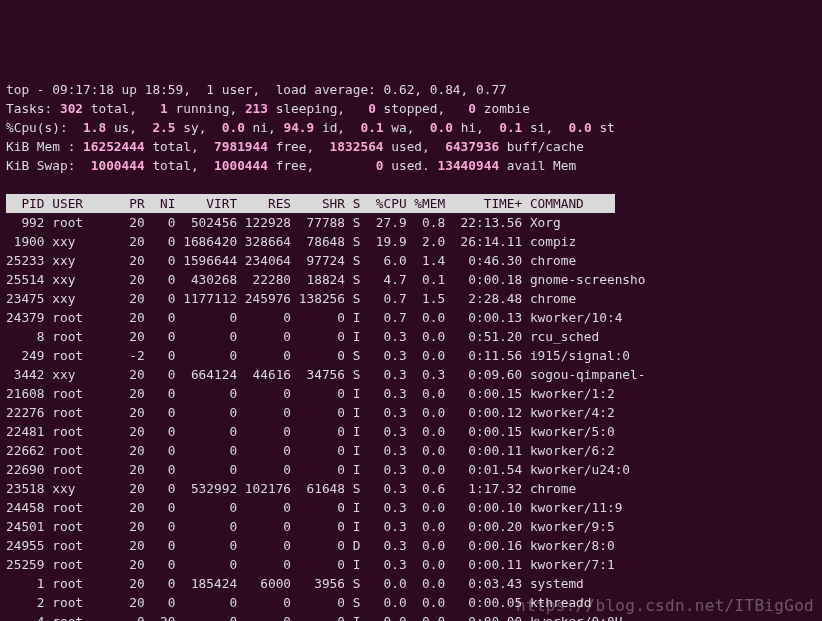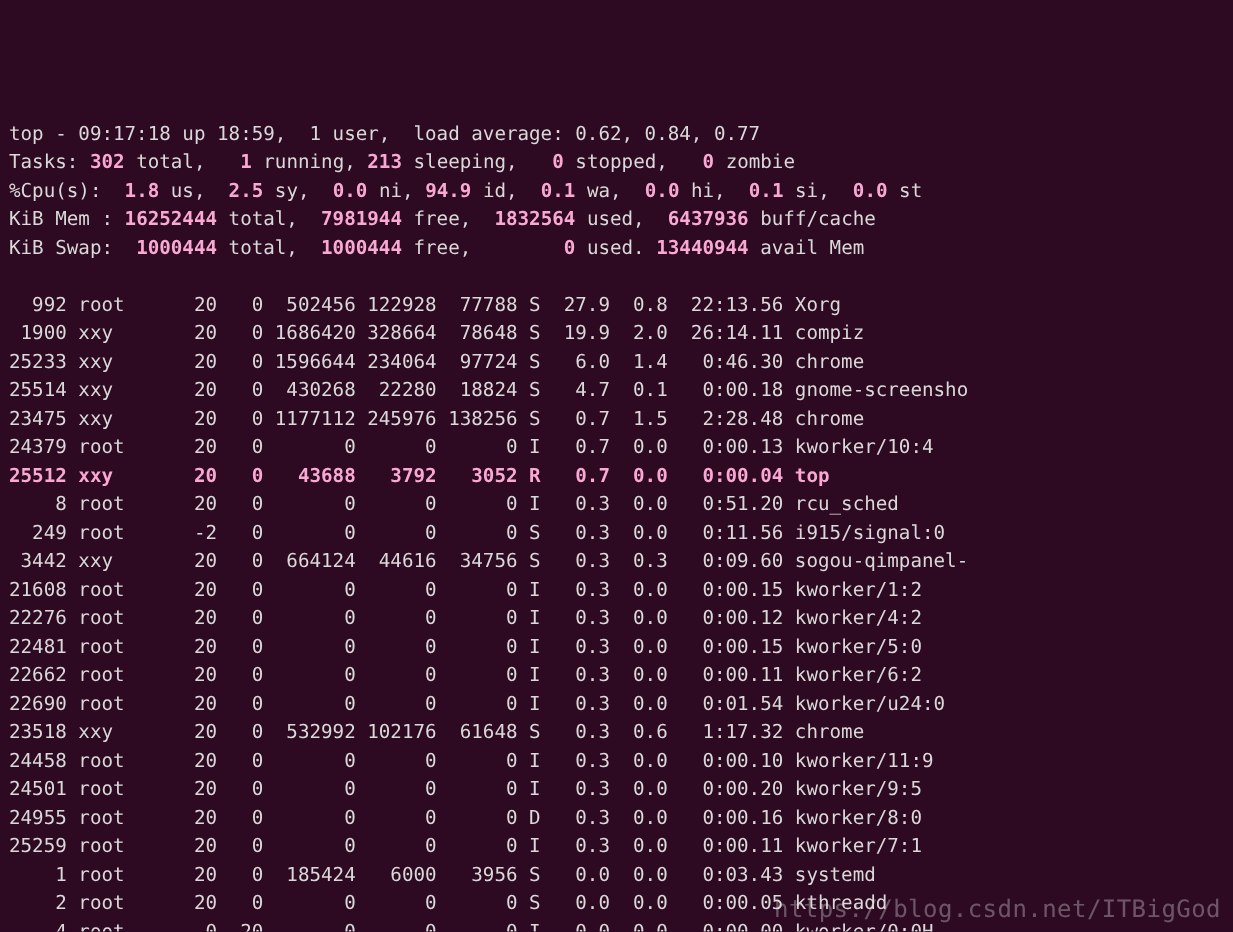--- a/index.html
+++ b/index.html
@@ -33,27 +33,27 @@
 <body>
 
 
 
 <div id="term">top - 09:17:18 up 18:59,  1 user,  load average: 0.62, 0.84, 0.77
 Tasks: <span class="b">302 </span>total, <span class="b">  1 </span>running, <span class="b">213 </span>sleeping, <span class="b">  0 </span>stopped, <span class="b">  0 </span>zombie
 %Cpu(s):  <span class="b">1.8 </span>us,  <span class="b">2.5 </span>sy,  <span class="b">0.0 </span>ni, <span class="b">94.9 </span>id,  <span class="b">0.1 </span>wa,  <span class="b">0.0 </span>hi,  <span class="b">0.1 </span>si,  <span class="b">0.0 </span>st
 KiB Mem : <span class="b">16252444 </span>total, <span class="b"> 7981944 </span>free, <span class="b"> 1832564 </span>used, <span class="b"> 6437936 </span>buff/cache
 KiB Swap: <span class="b"> 1000444 </span>total, <span class="b"> 1000444 </span>free, <span class="b">       0 </span>used. <span class="b">13440944 </span>avail Mem
 
+<span class="hdr">  PID USER      PR  NI    VIRT    RES    SHR S  %CPU %MEM     TIME+ COMMAND    </span>
   992 root      20   0  502456 122928  77788 S  27.9  0.8  22:13.56 Xorg
  1900 xxy       20   0 1686420 328664  78648 S  19.9  2.0  26:14.11 compiz
 25233 xxy       20   0 1596644 234064  97724 S   6.0  1.4   0:46.30 chrome
 25514 xxy       20   0  430268  22280  18824 S   4.7  0.1   0:00.18 gnome-screensho
 23475 xxy       20   0 1177112 245976 138256 S   0.7  1.5   2:28.48 chrome
 24379 root      20   0       0      0      0 I   0.7  0.0   0:00.13 kworker/10:4
-<span class="b">25512 xxy       20   0   43688   3792   3052 R   0.7  0.0   0:00.04 top</span>
     8 root      20   0       0      0      0 I   0.3  0.0   0:51.20 rcu_sched
   249 root      -2   0       0      0      0 S   0.3  0.0   0:11.56 i915/signal:0
  3442 xxy       20   0  664124  44616  34756 S   0.3  0.3   0:09.60 sogou-qimpanel-
 21608 root      20   0       0      0      0 I   0.3  0.0   0:00.15 kworker/1:2
 22276 root      20   0       0      0      0 I   0.3  0.0   0:00.12 kworker/4:2
 22481 root      20   0       0      0      0 I   0.3  0.0   0:00.15 kworker/5:0
 22662 root      20   0       0      0      0 I   0.3  0.0   0:00.11 kworker/6:2
 22690 root      20   0       0      0      0 I   0.3  0.0   0:01.54 kworker/u24:0
 23518 xxy       20   0  532992 102176  61648 S   0.3  0.6   1:17.32 chrome
 24458 root      20   0       0      0      0 I   0.3  0.0   0:00.10 kworker/11:9

